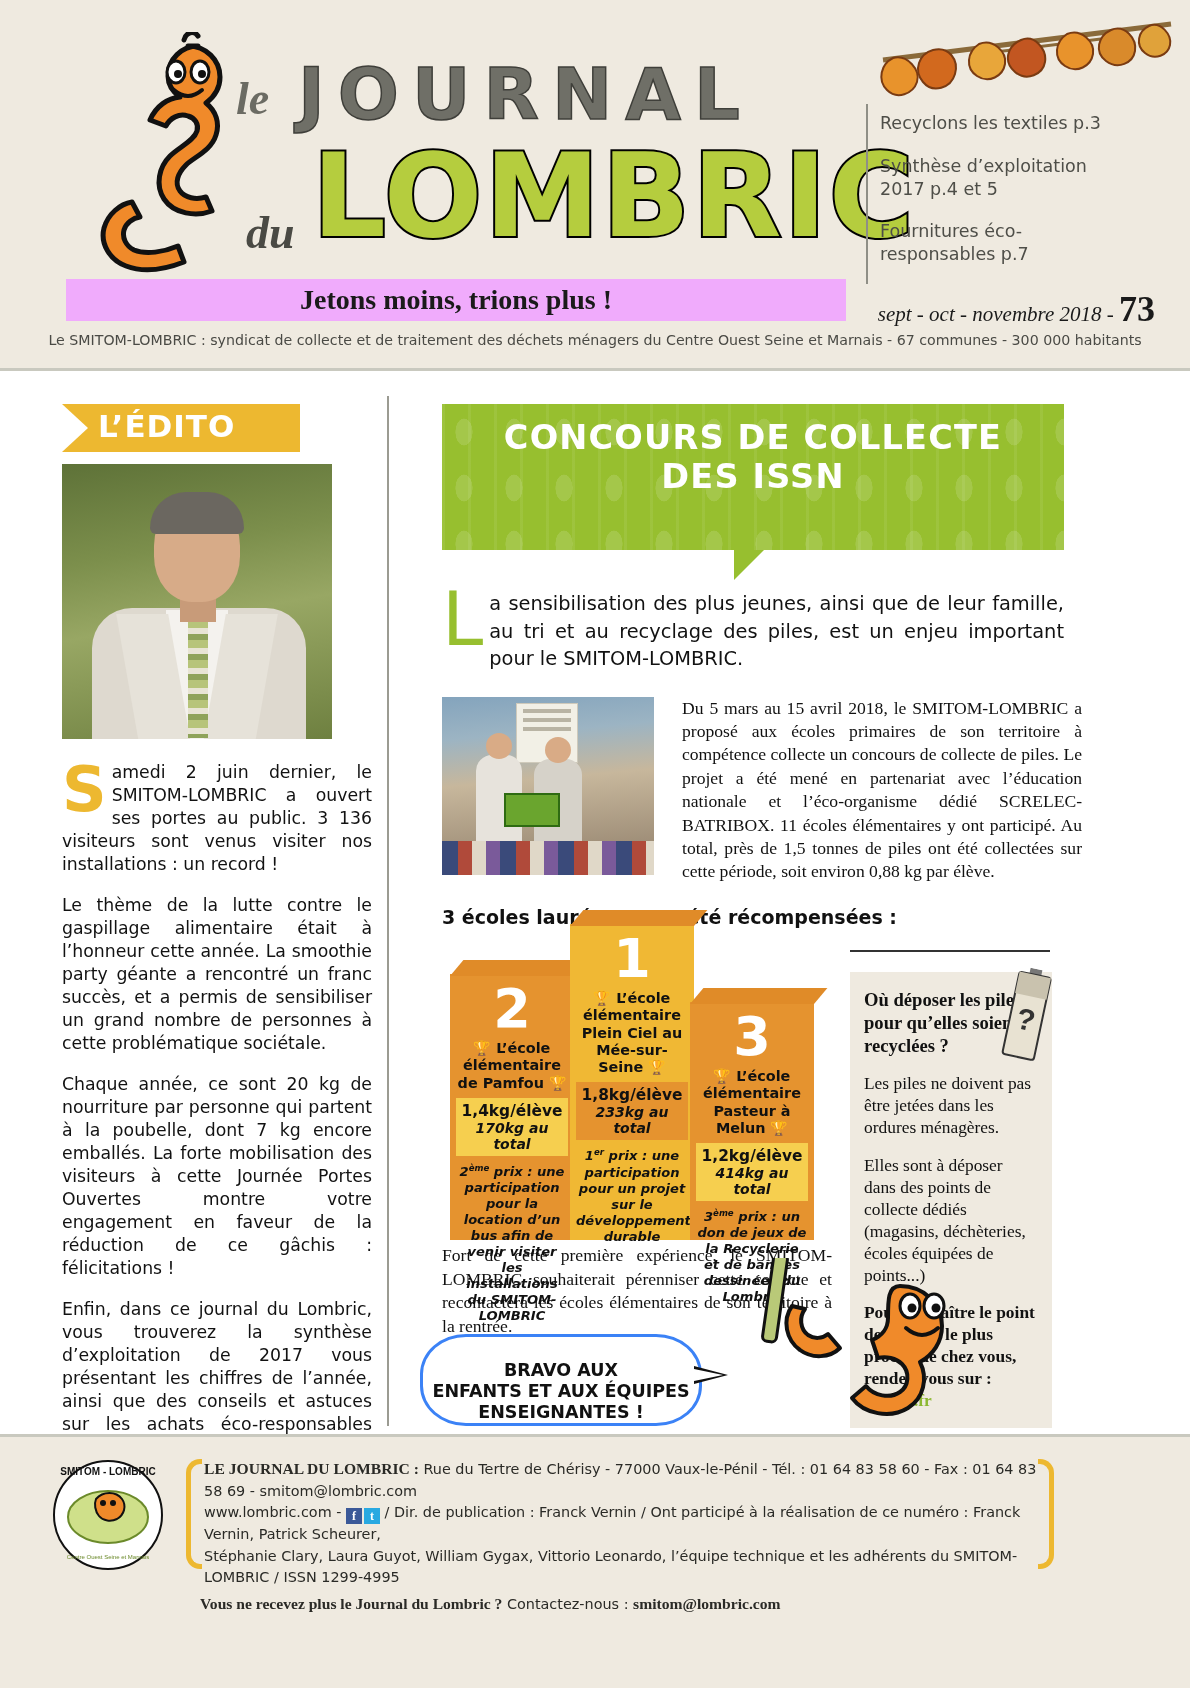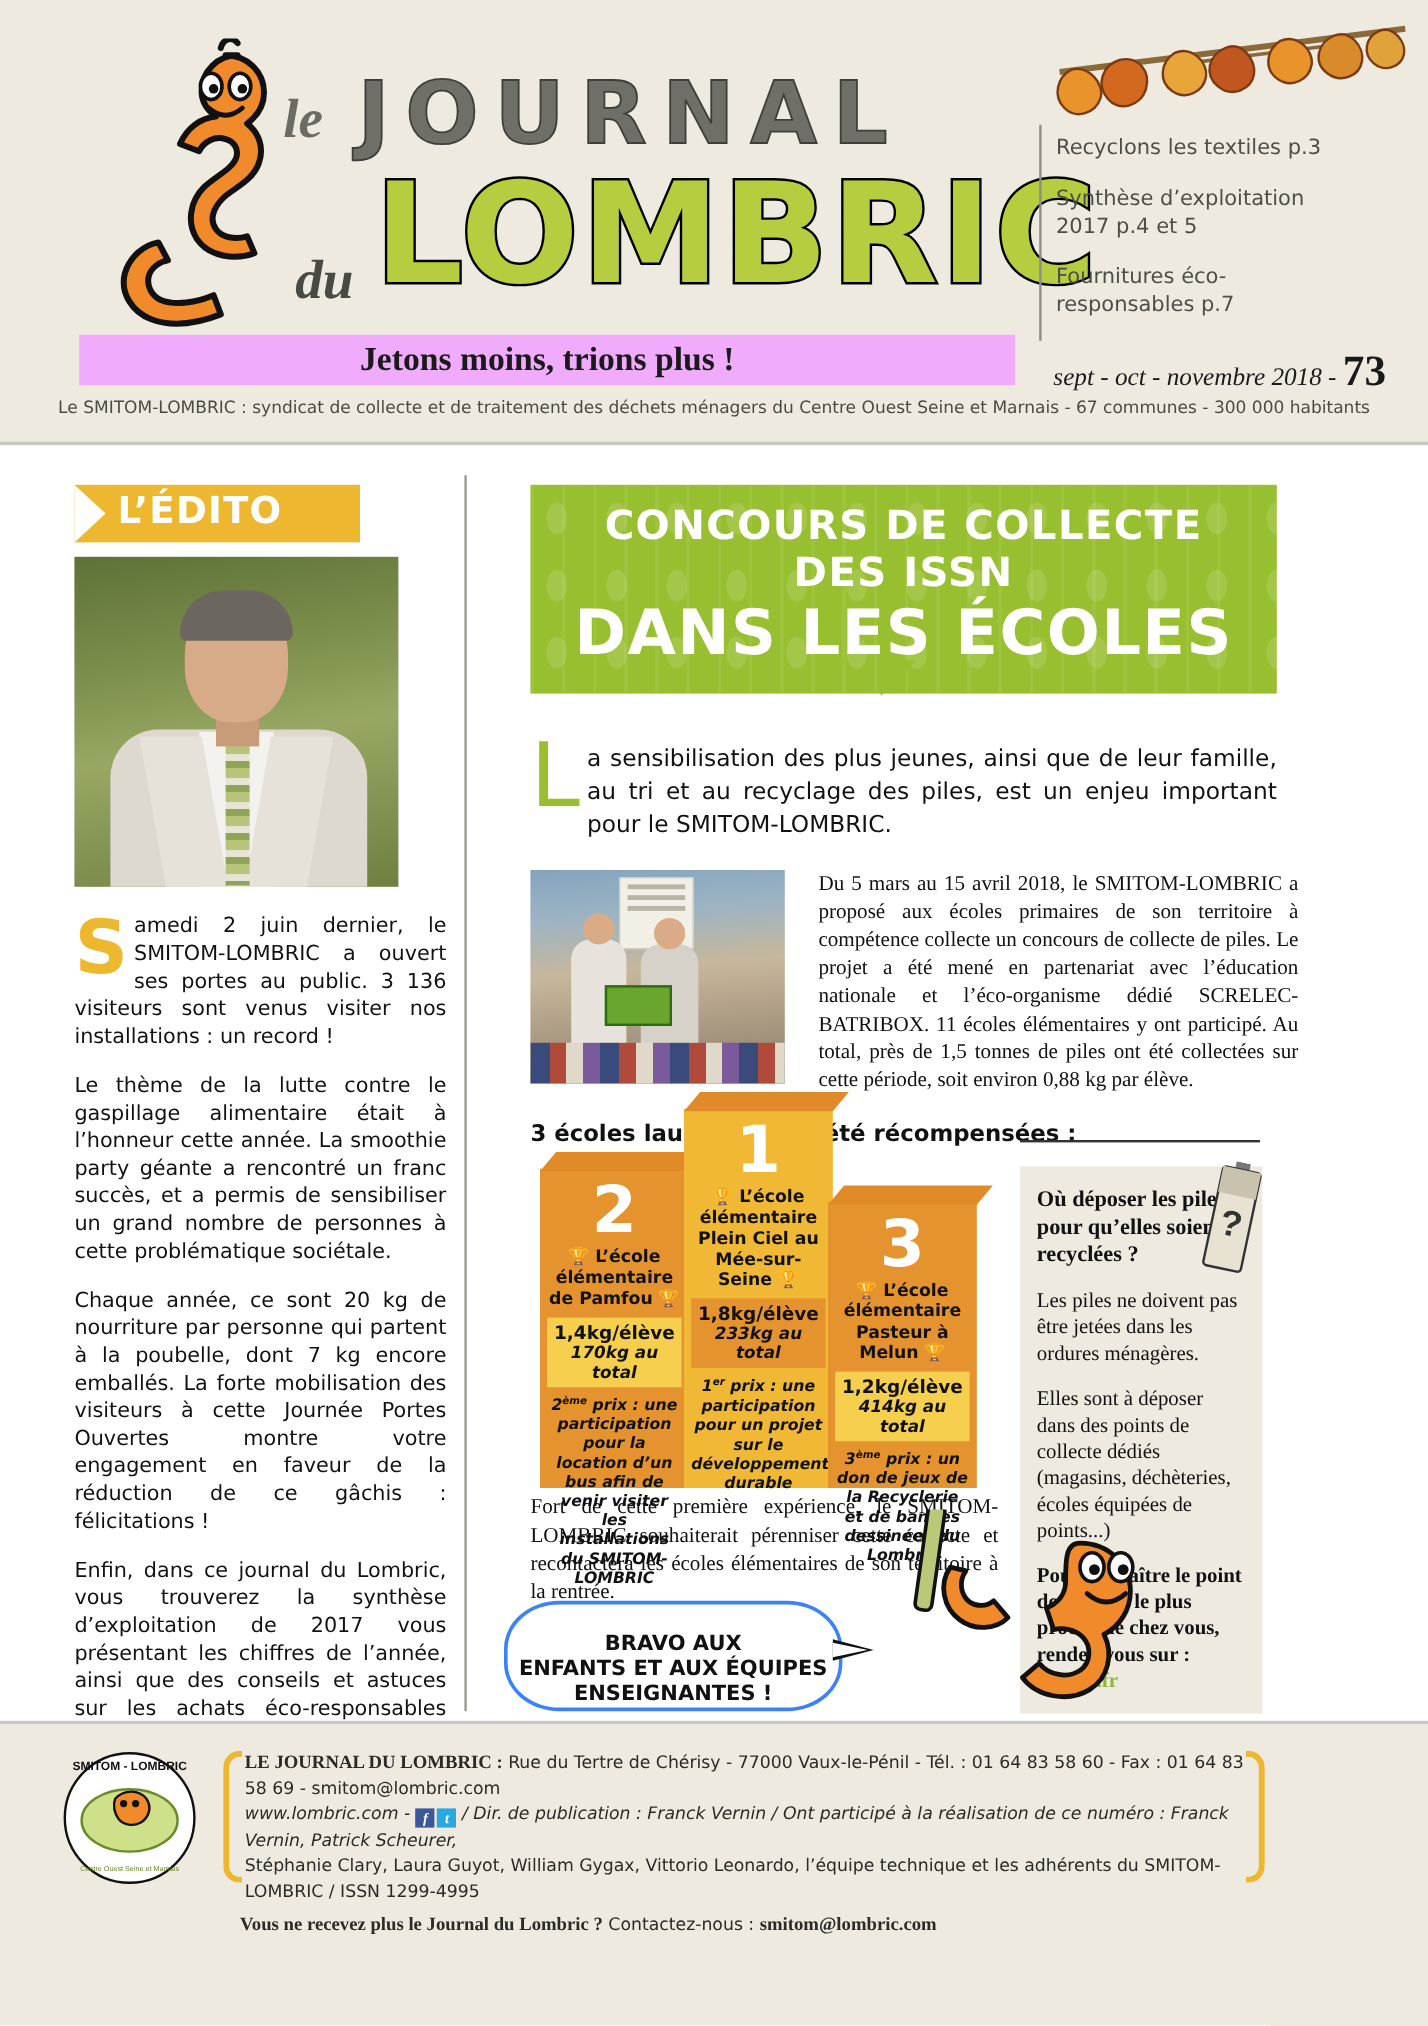--- a/index.html
+++ b/index.html
@@ -297,21 +297,21 @@
     border: 5px solid #edb830;
   }
   .brace-l { left: 186px; border-right: none; border-radius: 14px 0 0 14px; }
   .brace-r { left: 1038px; border-left: none; border-radius: 0 14px 14px 0; }
   .foot-text { position: absolute; left: 200px; top: 20px; width: 844px; text-align: center; }
   .foot-text p {
     font-family: "DejaVu Sans", sans-serif;
     font-size: 14.4px; color: #2a2a26; line-height: 1.5;
   }
   .foot-text p.l1 { text-align: left; padding-left: 4px; }
-  .foot-text p.l2 { text-align: left; padding-left: 4px; font-style: italic; }
+  .foot-text p.l2 { text-align: left; padding-left: 4px; }
   .foot-text p.l3 { text-align: left; padding-left: 4px; }
   .foot-text p.l4 { text-align: left; margin-top: 3px; }
   .foot-text b { font-family: "Liberation Serif", serif; font-size: 15.6px; }
   .sm-icon {
     display:inline-block; width: 16px; height: 16px; vertical-align: -3px;
     color:#fff; font-size: 12px; font-weight:bold; text-align:center; line-height:16px;
     font-family:"Liberation Serif", serif;
   }
   .fb { background:#3b5998; }
   .tw { background:#29a9e1; margin-left:2px; }
@@ -405,21 +405,20 @@
       <div class="rl">
         <span>Président du</span><br>
         <span>SMITOM-LOMBRIC</span>
       </div>
     </div>
   </div>
 
   <div class="article">
     <div class="art-banner">
       <div class="l1">CONCOURS DE COLLECTE DES ISSN</div>
-      <div class="l2">DANS LES ÉCOLES</div>
     </div>
     <div class="banner-tail"></div>
 
     <div class="art-intro">
       <span class="bigL">L</span><span>a sensibilisation des plus jeunes, ainsi que de leur famille, au tri et au recyclage des piles, est un enjeu important pour le SMITOM-LOMBRIC.</span>
     </div>
 
     <div class="art-mid">
       <div class="art-photo">
         <div class="ap-board">

